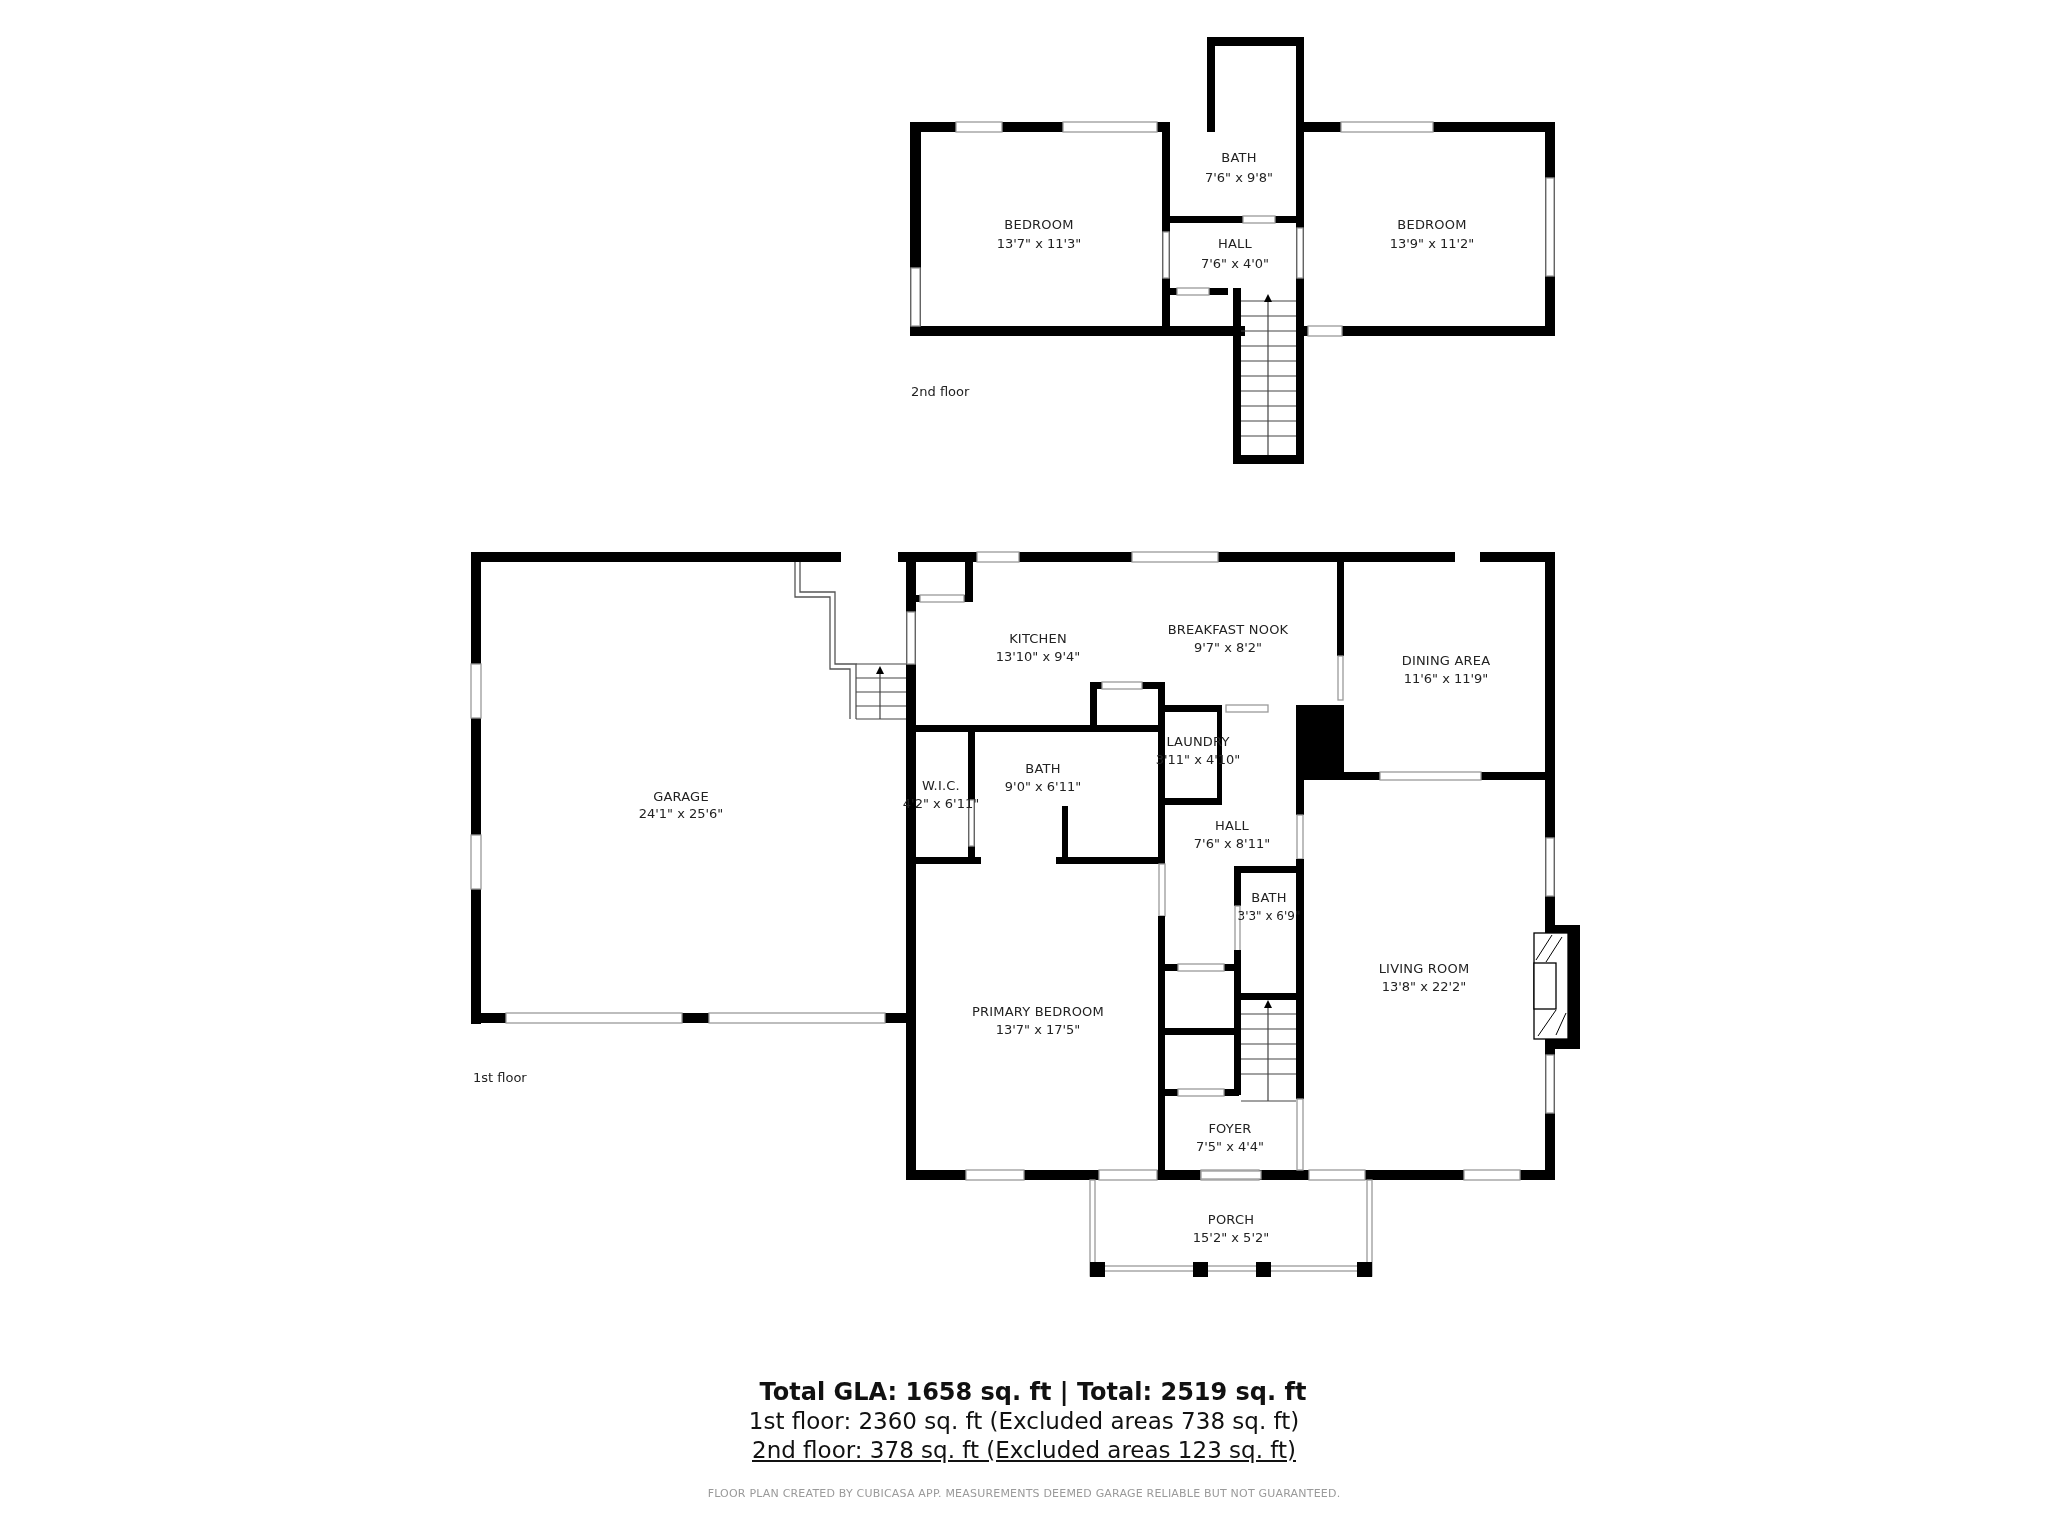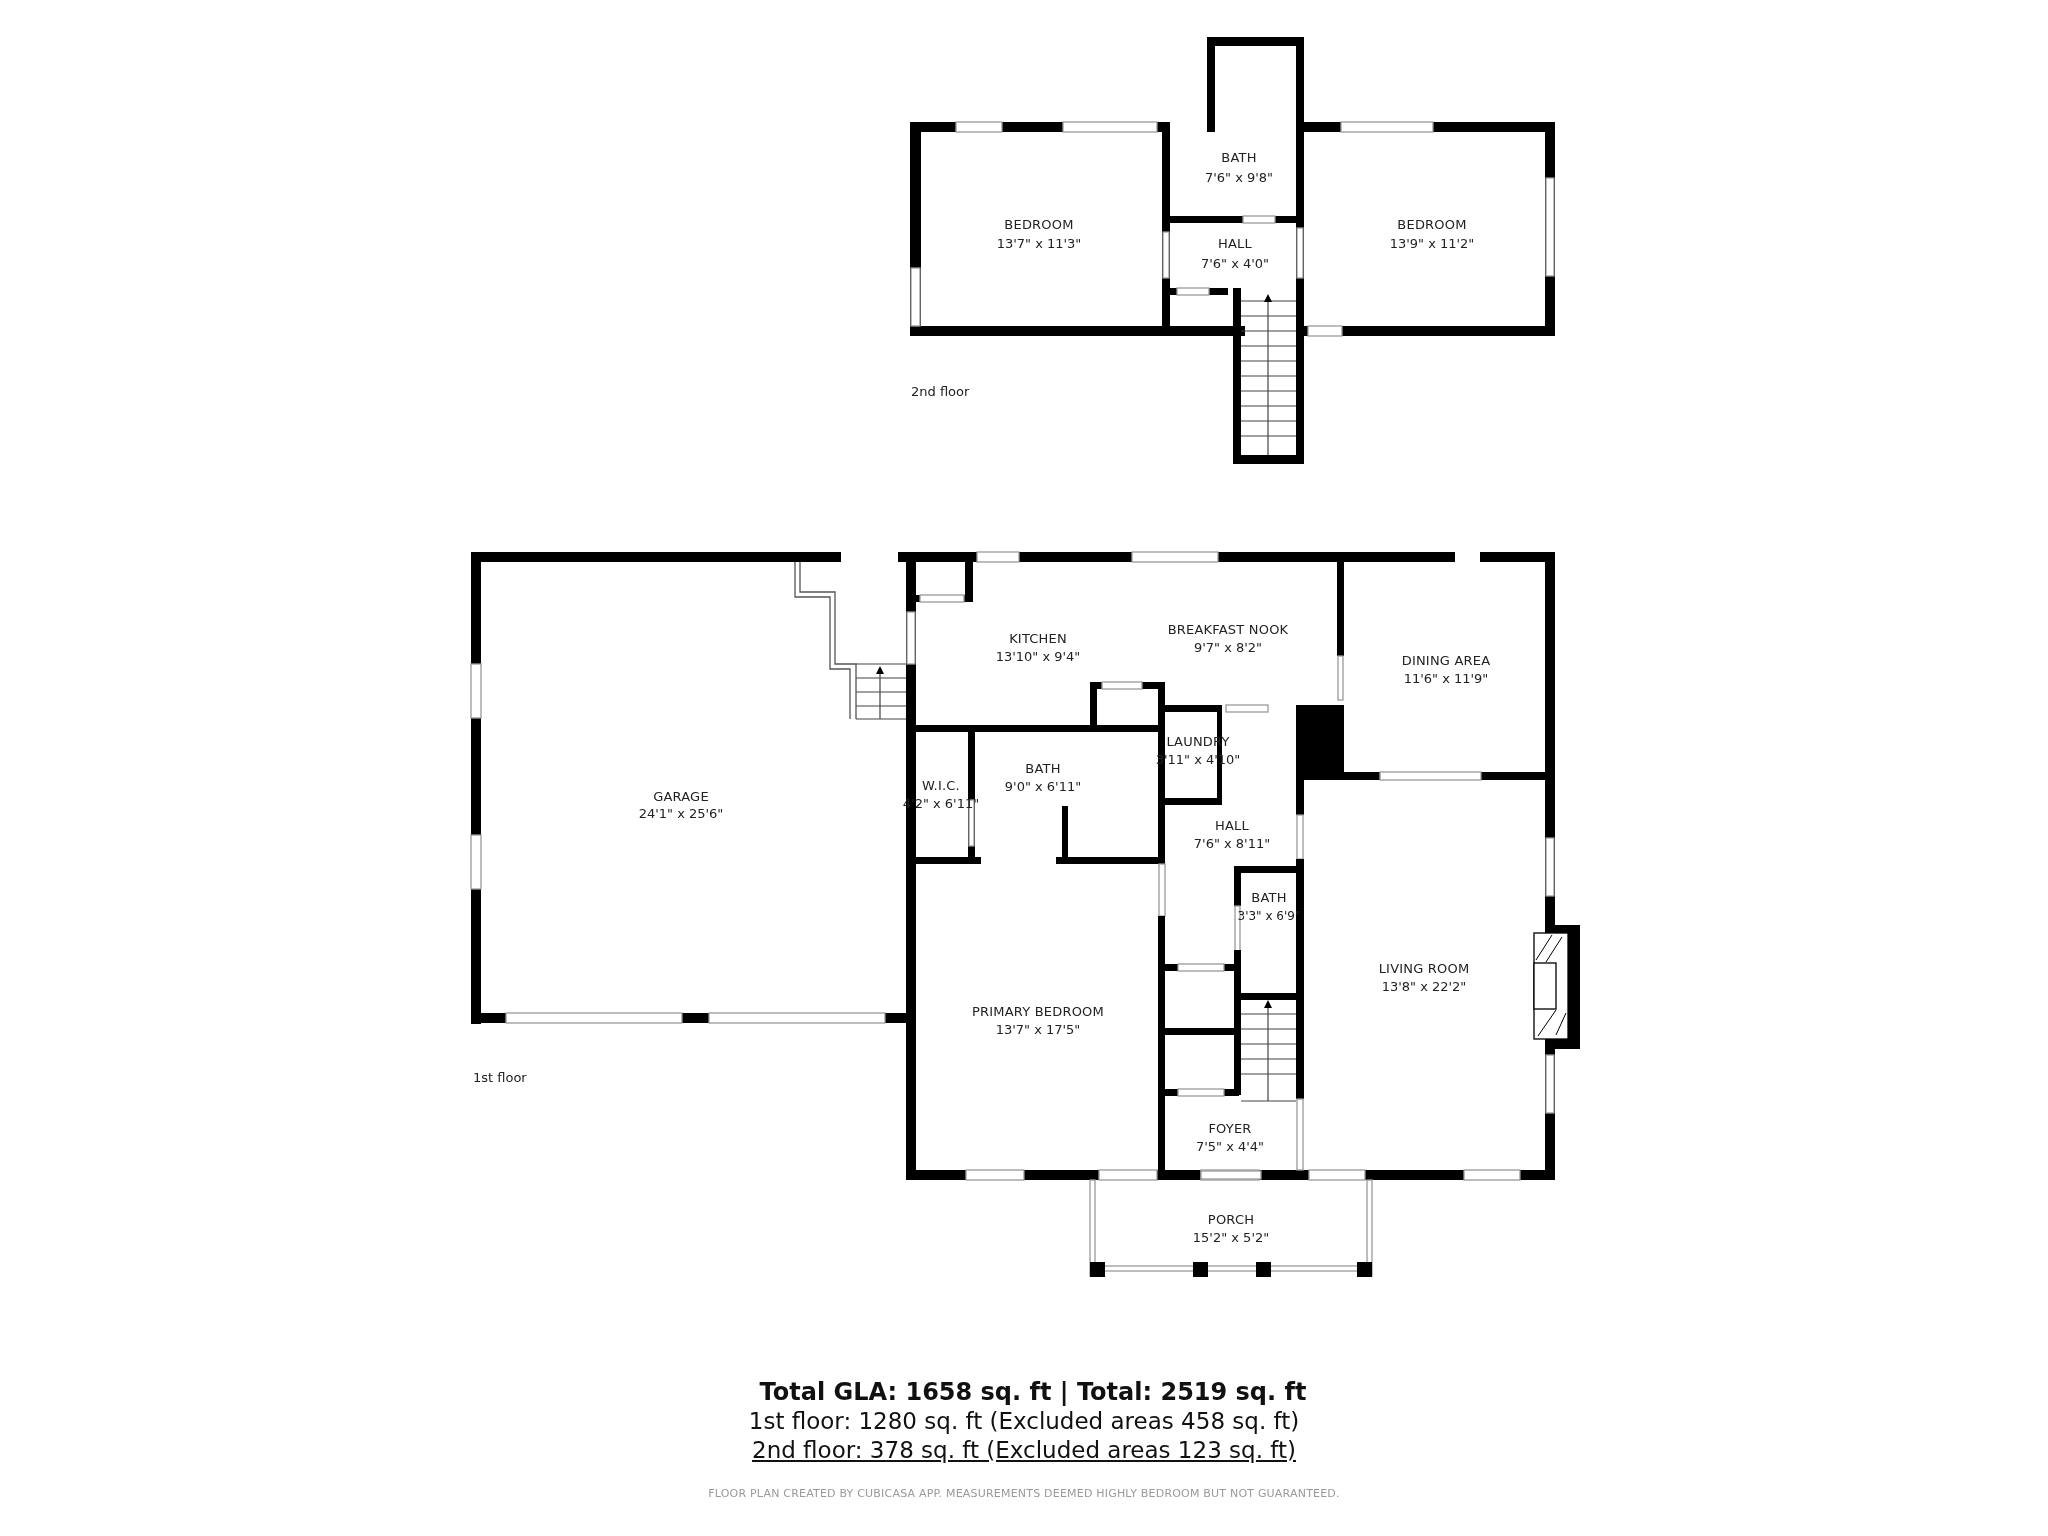--- a/index.html
+++ b/index.html
@@ -226,15 +226,15 @@
   <text class="room-name" x="1038" y="1016">PRIMARY BEDROOM</text>
   <text class="room-dim" x="1038" y="1034">13'7" x 17'5"</text>
   <text class="room-name" x="1230" y="1133">FOYER</text>
   <text class="room-dim" x="1230" y="1151">7'5" x 4'4"</text>
   <text class="room-name" x="1231" y="1224">PORCH</text>
   <text class="room-dim" x="1231" y="1242">15'2" x 5'2"</text>
   <text class="floor-label" x="473" y="1082">1st floor</text>
 </svg>
 
 <div class="summary sum-total">Total GLA: 1658 sq. ft | Total: 2519 sq. ft</div>
-<div class="summary sum-line sum-1">1st floor: 1280 sq. ft (Excluded areas 458 sq. ft)</div>
+<div class="summary sum-line sum-1">1st floor: 2360 sq. ft (Excluded areas 738 sq. ft)</div>
 <div class="summary sum-line sum-2">2nd floor: 378 sq. ft (Excluded areas 123 sq. ft)</div>
-<div class="summary disclaimer">FLOOR PLAN CREATED BY CUBICASA APP. MEASUREMENTS DEEMED HIGHLY BEDROOM BUT NOT GUARANTEED.</div>
+<div class="summary disclaimer">FLOOR PLAN CREATED BY CUBICASA APP. MEASUREMENTS DEEMED GARAGE RELIABLE BUT NOT GUARANTEED.</div>
 
 </body></html>

